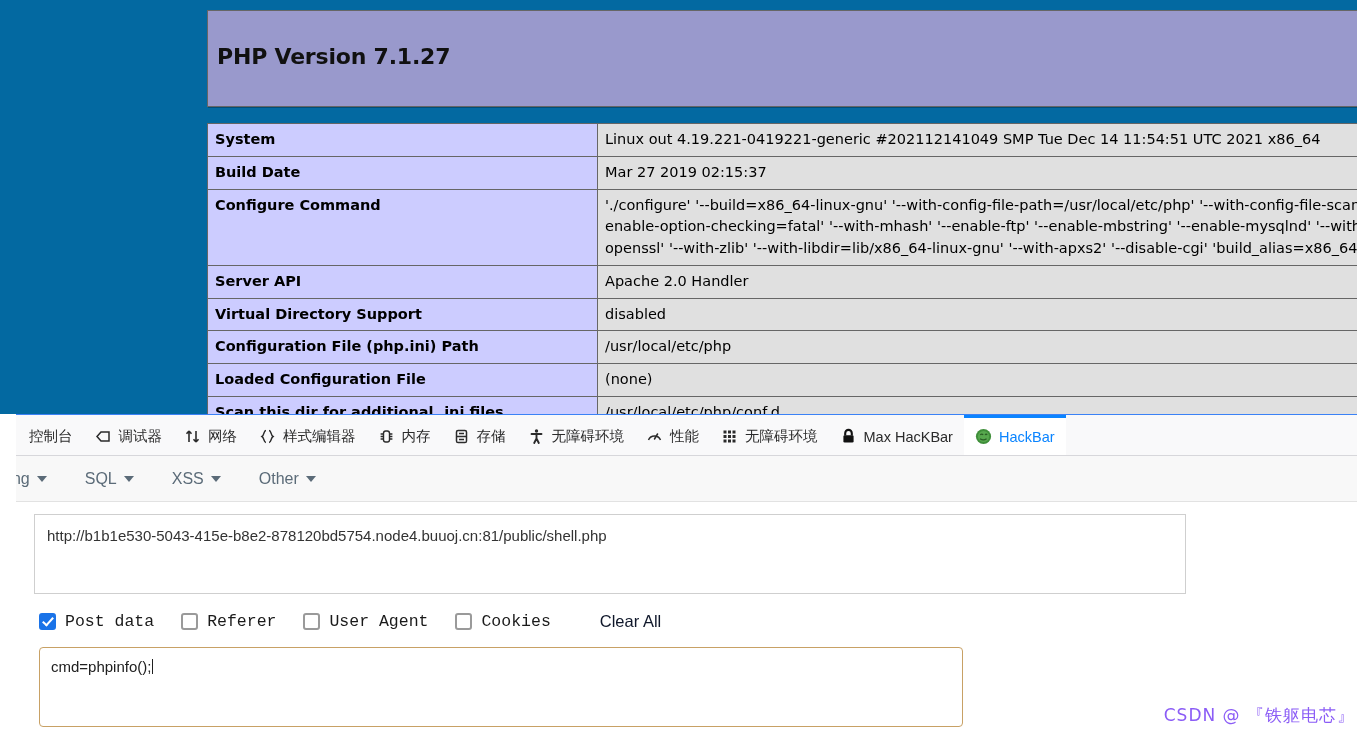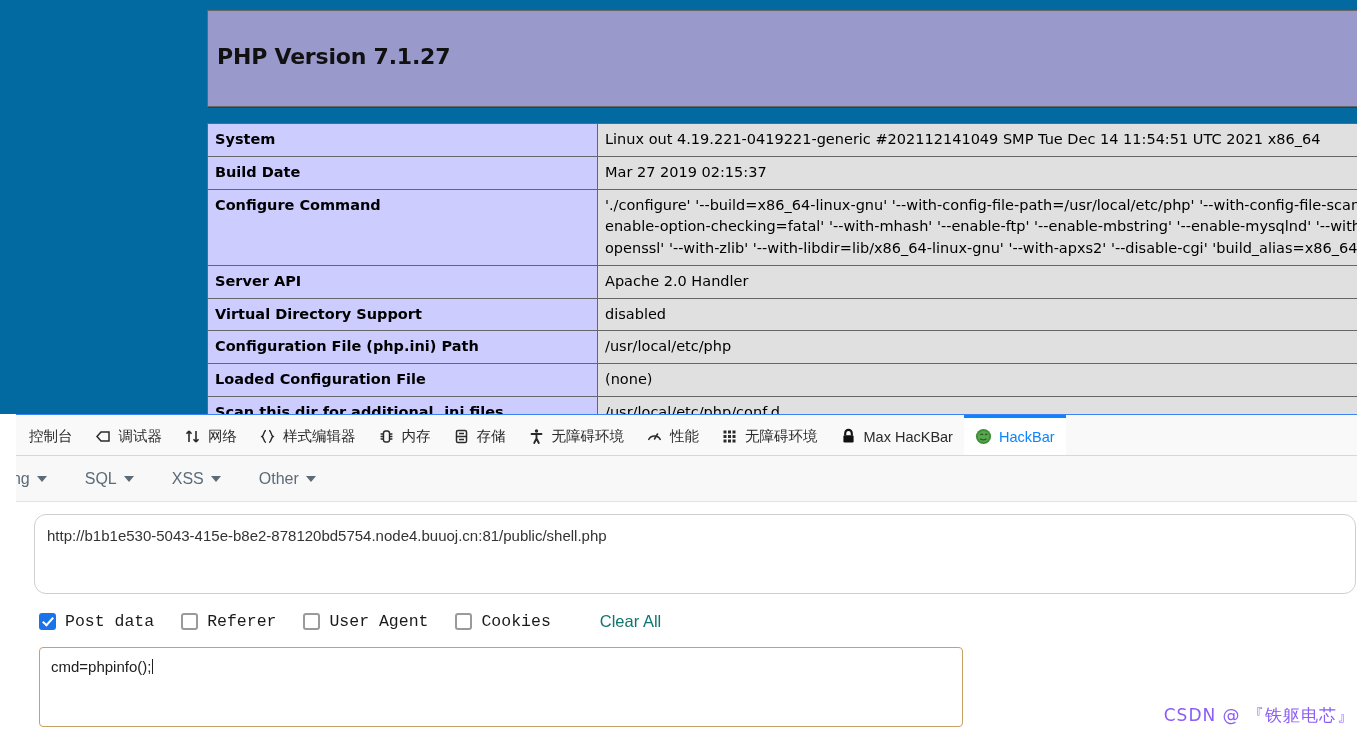--- a/index.html
+++ b/index.html
@@ -143,24 +143,24 @@
     width: 0; height: 0;
     border-left: 5px solid transparent;
     border-right: 5px solid transparent;
     border-top: 6px solid #5b6b78;
     display: inline-block;
   }
 
   
   .hb-body { padding: 12px 18px 0 18px; }
   .url-box {
-    width: 1322px;
+    width: 1152px;
     height: 80px;
     border: 1px solid #cfcfcf;
-    border-radius: 12px;
+    border-radius: 0;
     background: #ffffff;
     padding: 11px 12px;
     font-size: 15px;
     color: #333333;
     font-family: "Liberation Sans", sans-serif;
     overflow: hidden;
     white-space: pre-wrap;
     word-break: break-all;
     line-height: 1.3;
   }
@@ -198,21 +198,21 @@
     content: "";
     position: absolute;
     left: 4px; top: 0px;
     width: 4px; height: 9px;
     border: solid #ffffff;
     border-width: 0 2px 2px 0;
     transform: rotate(42deg);
   }
   .clear-all {
     font-size: 16.5px;
-    color: #0f766e;
+    color: #0f172a;
     margin-left: 22px;
     cursor: pointer;
   }
 
   
   .post-box {
     margin-top: 16px;
     margin-left: 5px;
     width: 924px;
     height: 80px;

